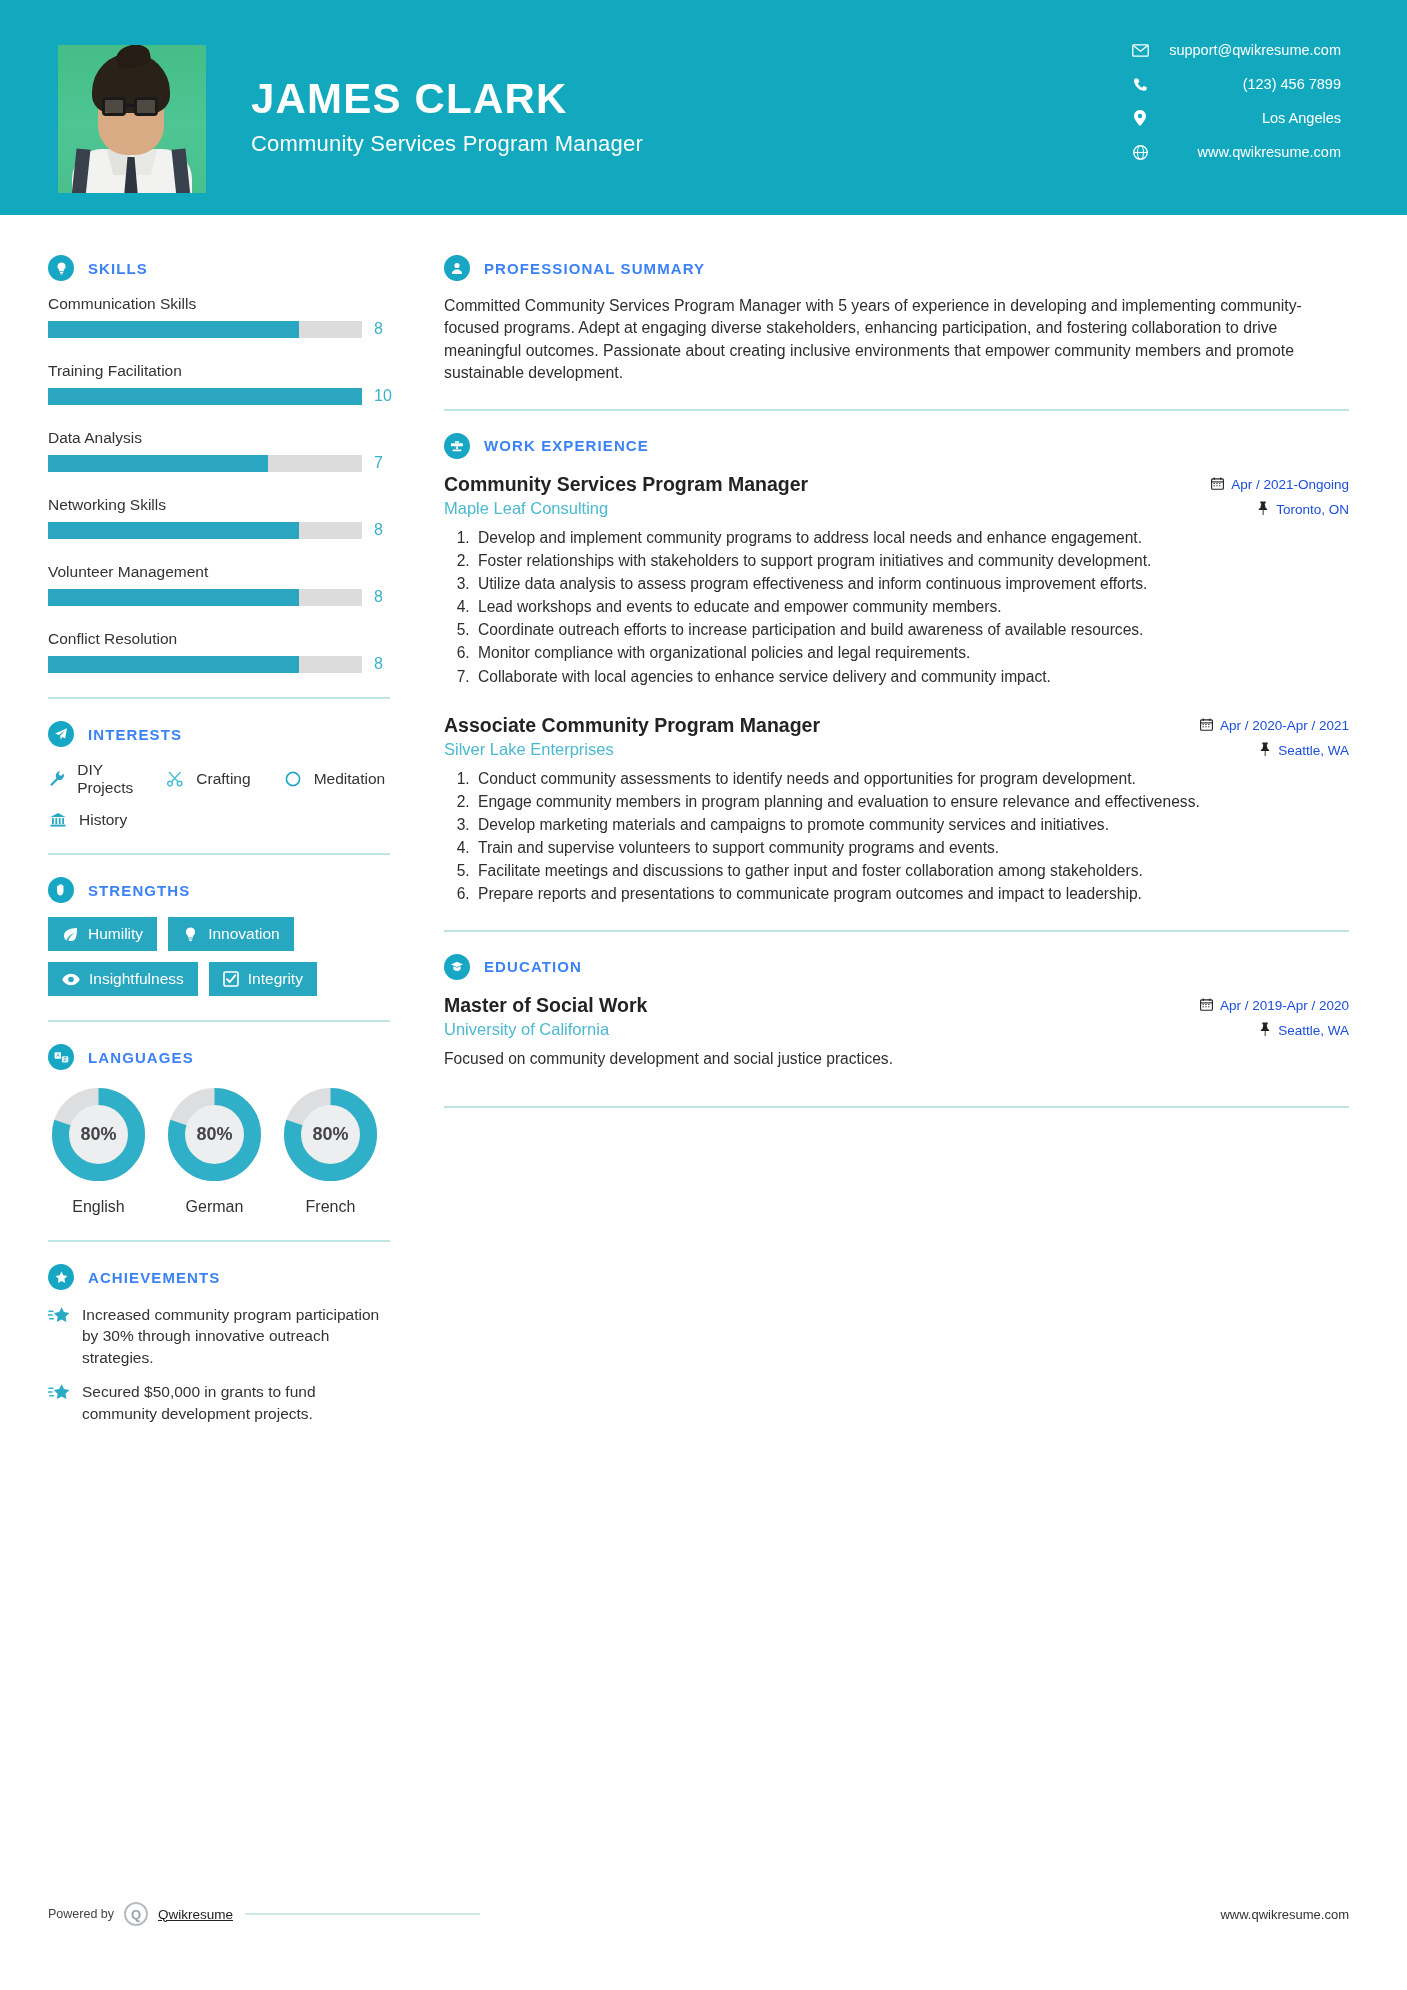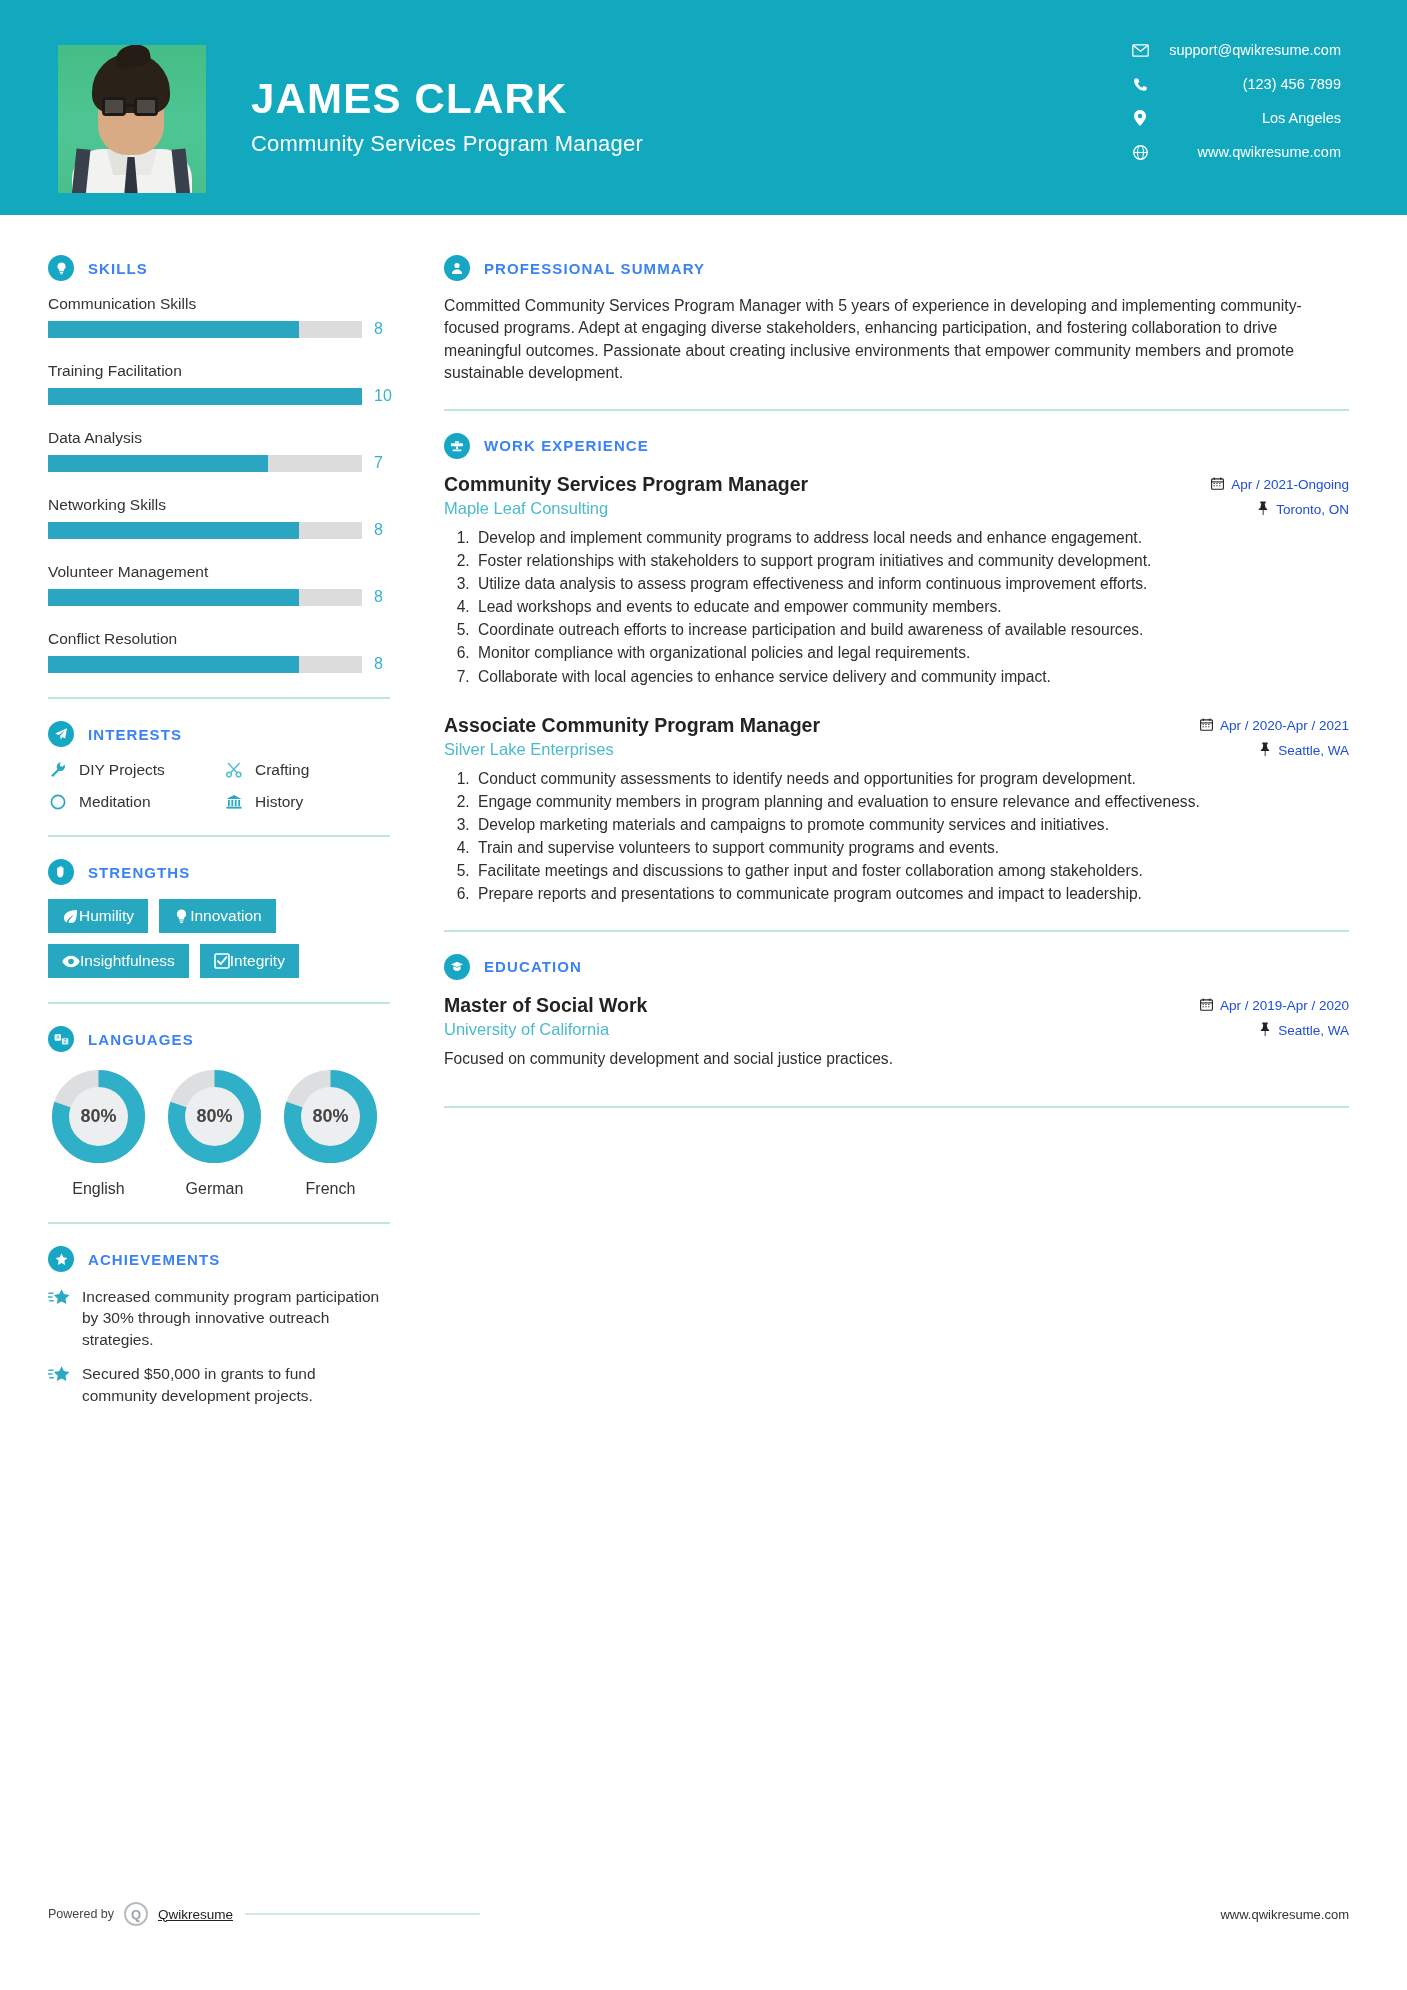--- a/index.html
+++ b/index.html
@@ -80,29 +80,29 @@
 
   
   .skill { margin-bottom:24px; }
   .skill-name { font-size:15.5px; color:#333; margin-bottom:7px; }
   .skill-row { display:flex; align-items:center; gap:12px; }
   .bar-track { flex:1; height:17px; background:#dcdcdc; position:relative; }
   .bar-fill { height:100%; background:#2ba6c0; }
   .skill-val { width:16px; font-size:16px; color:#3ab0c9; text-align:left; }
 
   
-  .interests-grid { display:grid; grid-template-columns:1fr 1fr; row-gap:14px; column-gap:10px; margin-top:4px; }
+  .interests-grid { display:grid; grid-template-columns:1fr 1fr 1fr; row-gap:14px; column-gap:10px; margin-top:4px; }
   .int-item { display:flex; align-items:center; gap:11px; font-size:15.5px; color:#333; }
   .int-ico { width:20px; display:flex; justify-content:center; }
 
   
   .str-grid { display:flex; flex-wrap:wrap; gap:11px; margin-top:4px; }
   .str-pill {
     background:#27a7c0; color:#fff; font-size:15.5px;
-    padding:8px 14px; display:flex; align-items:center; 
+    padding:8px 14px; display:flex; align-items:center; gap:9px;
   }
   .str-pill svg { display:block; flex:0 0 auto; }
 
   
   .lang-grid { display:flex; gap:15px; margin-top:10px; justify-content:flex-start; }
   .lang-cell { width:101px; text-align:center; }
   .lang-ring { position:relative; width:101px; height:101px; }
   .lang-ring svg { display:block; transform:rotate(-90deg); }
   .lang-pct {
     position:absolute; inset:0; display:flex; align-items:center; justify-content:center;

